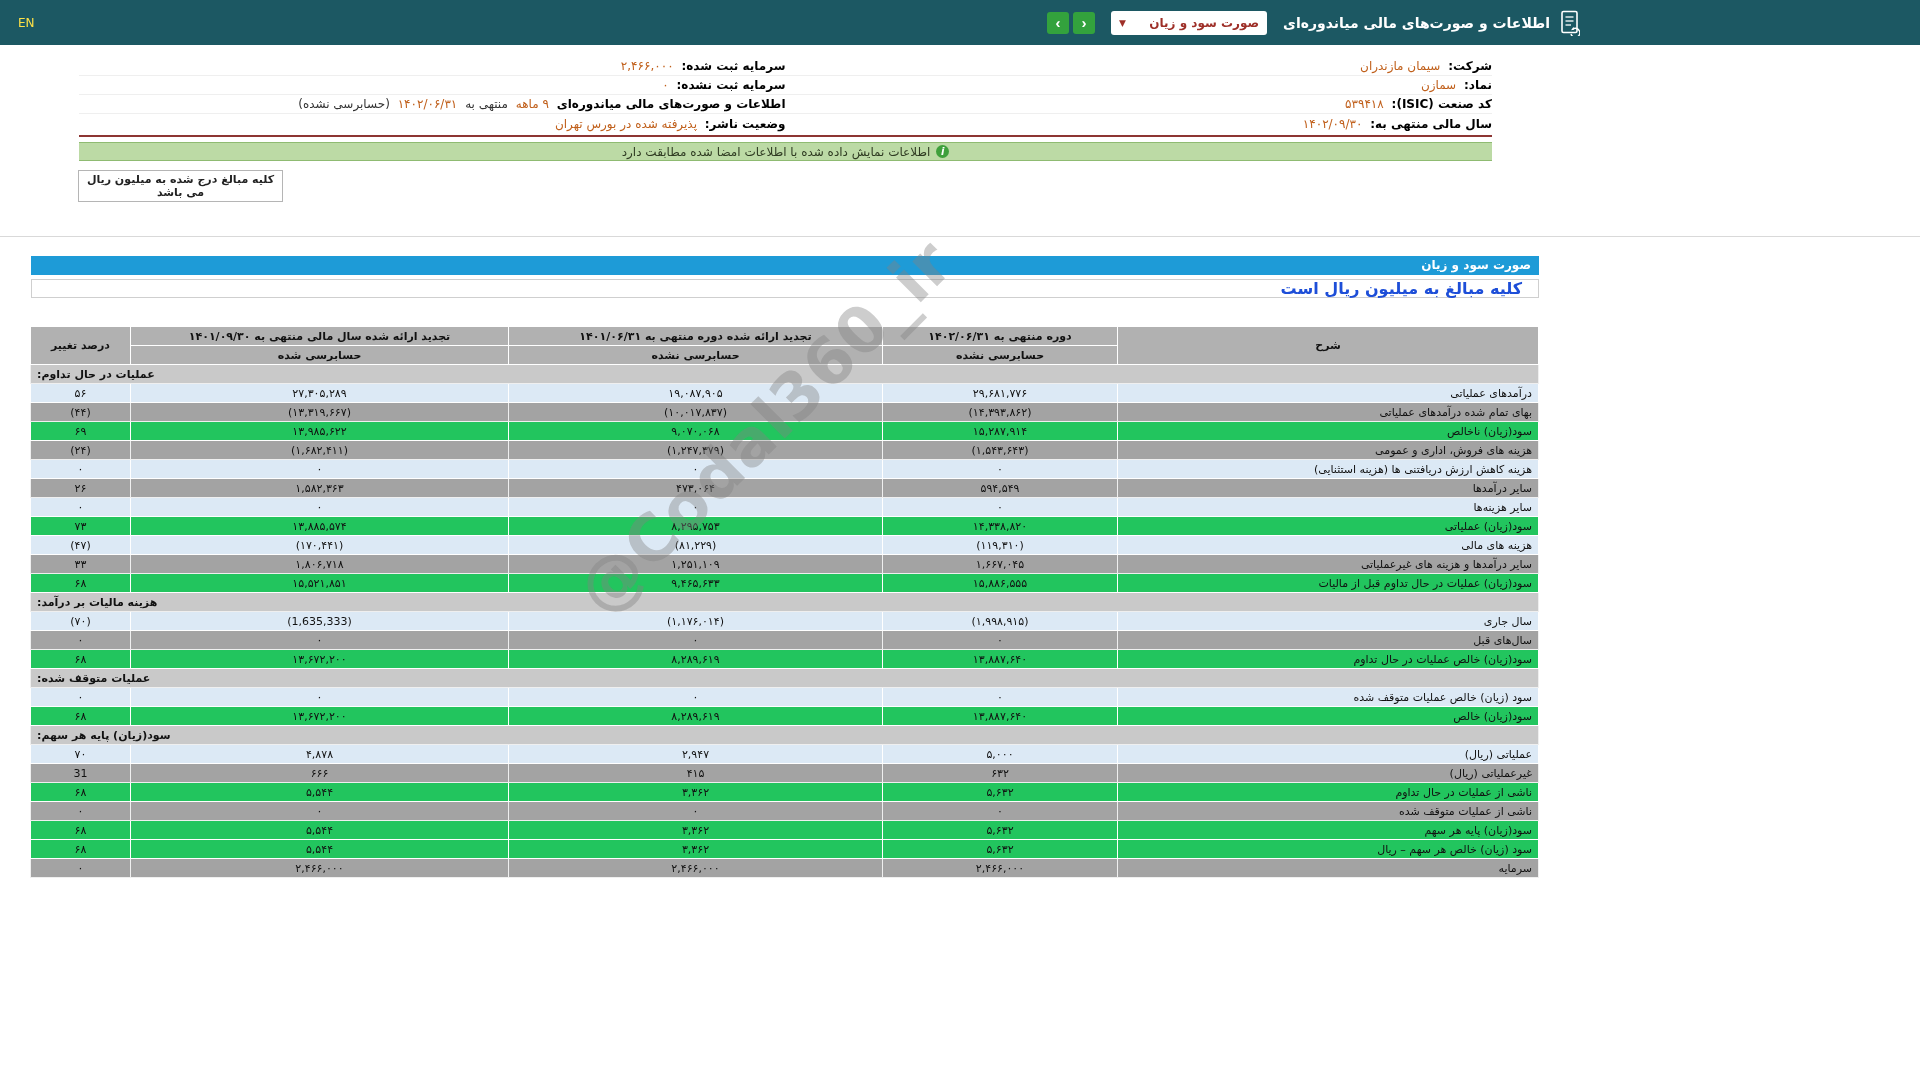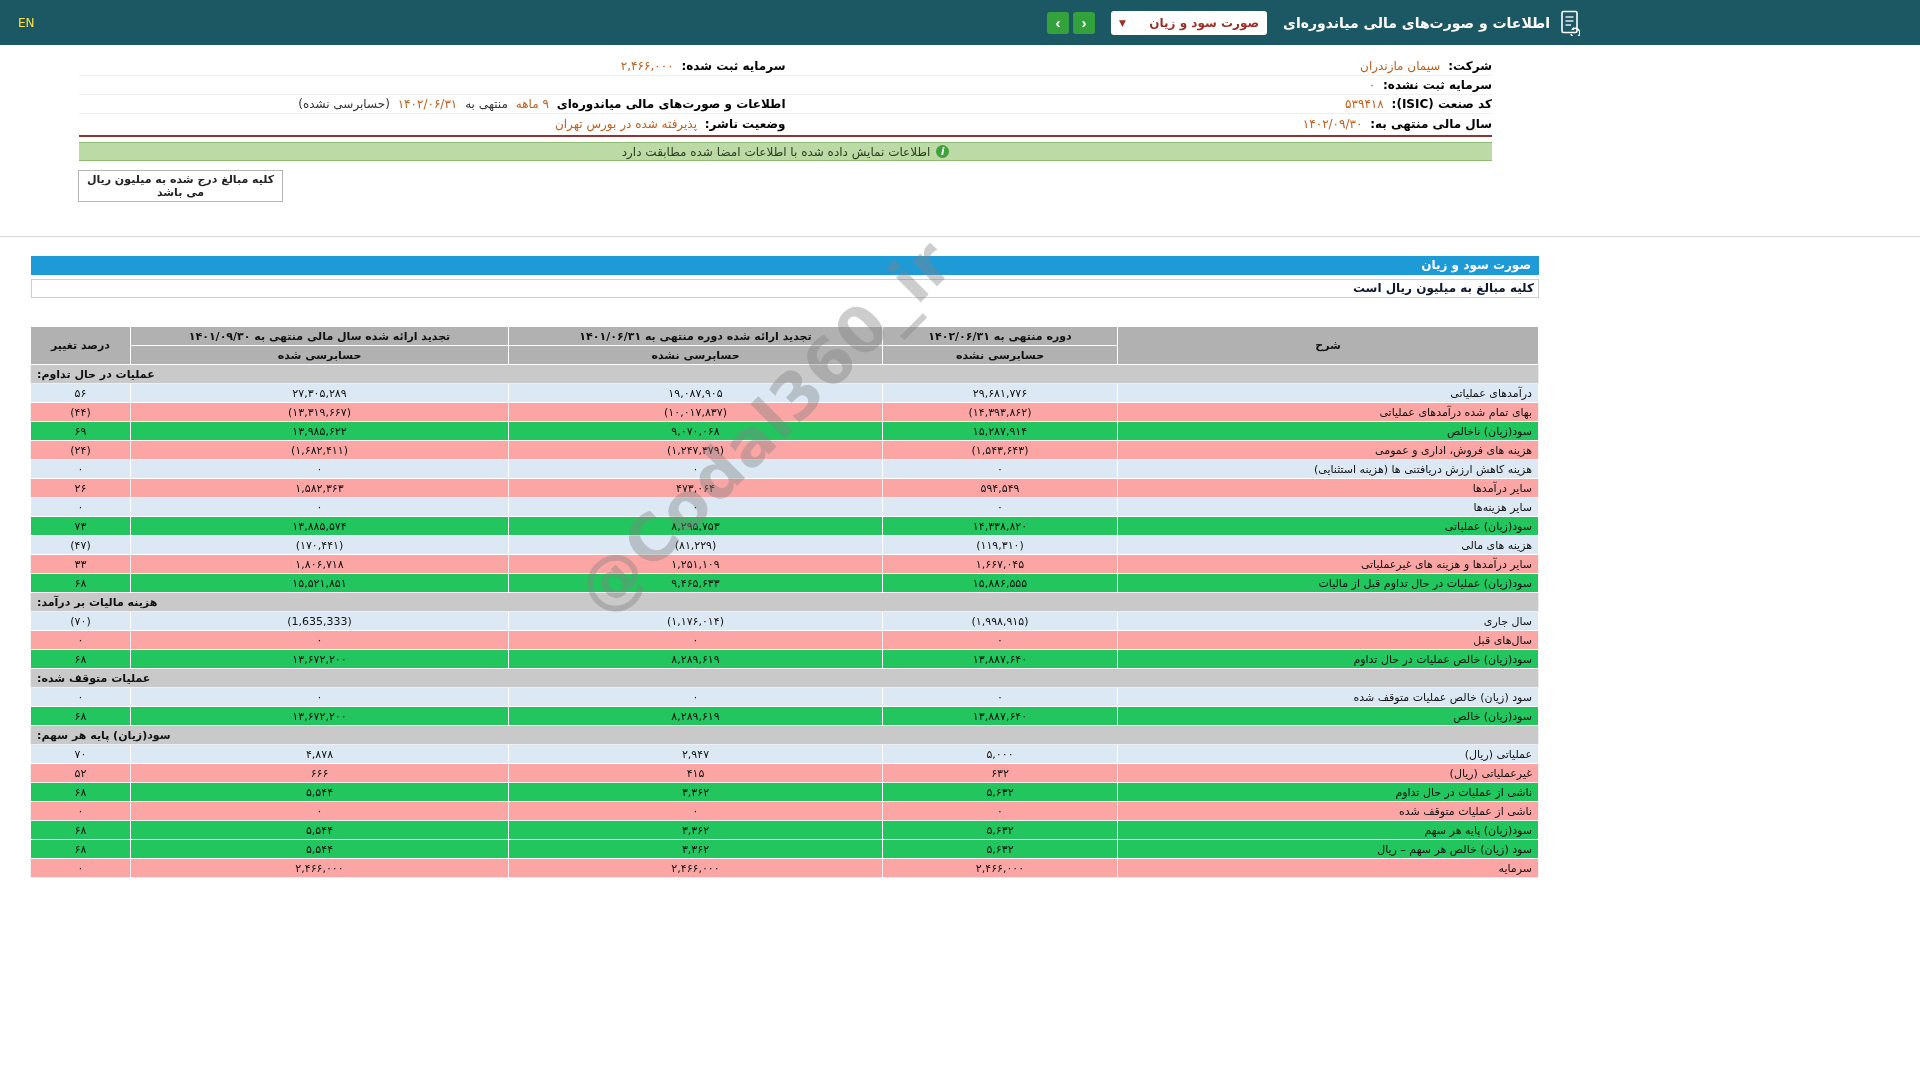--- a/index.html
+++ b/index.html
@@ -67,33 +67,33 @@
 
   .full-divider { height:1px; background:#d9d9d9; margin-top:34px; }
 
   
   .stmt-title {
     margin-top:19px; background:#1e9bd7; color:#fff; font-weight:bold;
     font-size:12px; height:19px; line-height:19px; padding-right:8px;
   }
   .stmt-unit {
     margin-top:4px; border:1px solid #cfcfcf; height:19px; line-height:17px;
-    font-weight:bold; font-size:12px; padding-right:4px; color:#0f172a;
+    font-weight:bold; font-size:16px; padding-right:16px; color:#1d4ed8;
   }
   table.stmt { width:100%; border-collapse:collapse; margin-top:28px; font-size:11px; table-layout:fixed; }
   table.stmt th {
     background:#b1b1b1; font-weight:bold; height:19px; border:1px solid #fff;
     padding:0 4px; text-align:center; color:#111; font-size:11px;
   }
   table.stmt td { height:19px; border:1px solid #efefef; padding:0 6px; color:#111; }
   td.desc { text-align:right; }
   td.val { text-align:center; }
   tr.row-blue td { background:#dce9f5; border-color:#fff; }
   tr.row-yellow td { background:#22c55e; border-color:#fff; }
-  tr.row-white td { background:#fca5a5; }
+  tr.row-white td { background:#a3a3a3; }
   td.section-cell { background:#c9c9c9; font-weight:bold; text-align:left; border-color:#fff; }
   .neg { color:#d40000; }
 
   
   .watermark {
     position:absolute; left:445px; top:390px; width:640px; text-align:center;
     transform:rotate(-45deg); font-size:64px; font-weight:600;
     color:rgba(130,130,130,0.40); direction:ltr; pointer-events:none; z-index:5;
     letter-spacing:1px;
   }
@@ -137,20 +137,24 @@
         <span class="info-value">سیمان مازندران</span>
       </div>
       <div class="info-half">
         <span class="info-label">سرمایه ثبت شده:</span>
         <span class="info-value">۲,۴۶۶,۰۰۰</span>
       </div>
     </div>
 
     <div class="info-row">
       <div class="info-half">
+        <span class="info-label">نماد:</span>
+        <span class="info-value">سمازن</span>
+      </div>
+      <div class="info-half">
         <span class="info-label">سرمایه ثبت نشده:</span>
         <span class="info-value">۰</span>
       </div>
     </div>
 
     <div class="info-row">
       <div class="info-half">
         <span class="info-label">کد صنعت (ISIC):</span>
         <span class="info-value">۵۳۹۴۱۸</span>
       </div>
@@ -342,21 +346,21 @@
           <td class="val">۵,۰۰۰</td>
           <td class="val">۲,۹۴۷</td>
           <td class="val">۴,۸۷۸</td>
           <td class="val">۷۰</td>
         </tr>
         <tr class="row-white">
           <td class="desc">غیرعملیاتی (ریال)</td>
           <td class="val">۶۳۲</td>
           <td class="val">۴۱۵</td>
           <td class="val">۶۶۶</td>
-          <td class="val">۵۲</td>
+          <td class="val">31</td>
         </tr>
         <tr class="row-yellow">
           <td class="desc">ناشی از عملیات در حال تداوم</td>
           <td class="val">۵,۶۳۲</td>
           <td class="val">۳,۳۶۲</td>
           <td class="val">۵,۵۴۴</td>
           <td class="val">۶۸</td>
         </tr>
         <tr class="row-white">
           <td class="desc">ناشی از عملیات متوقف شده</td>

